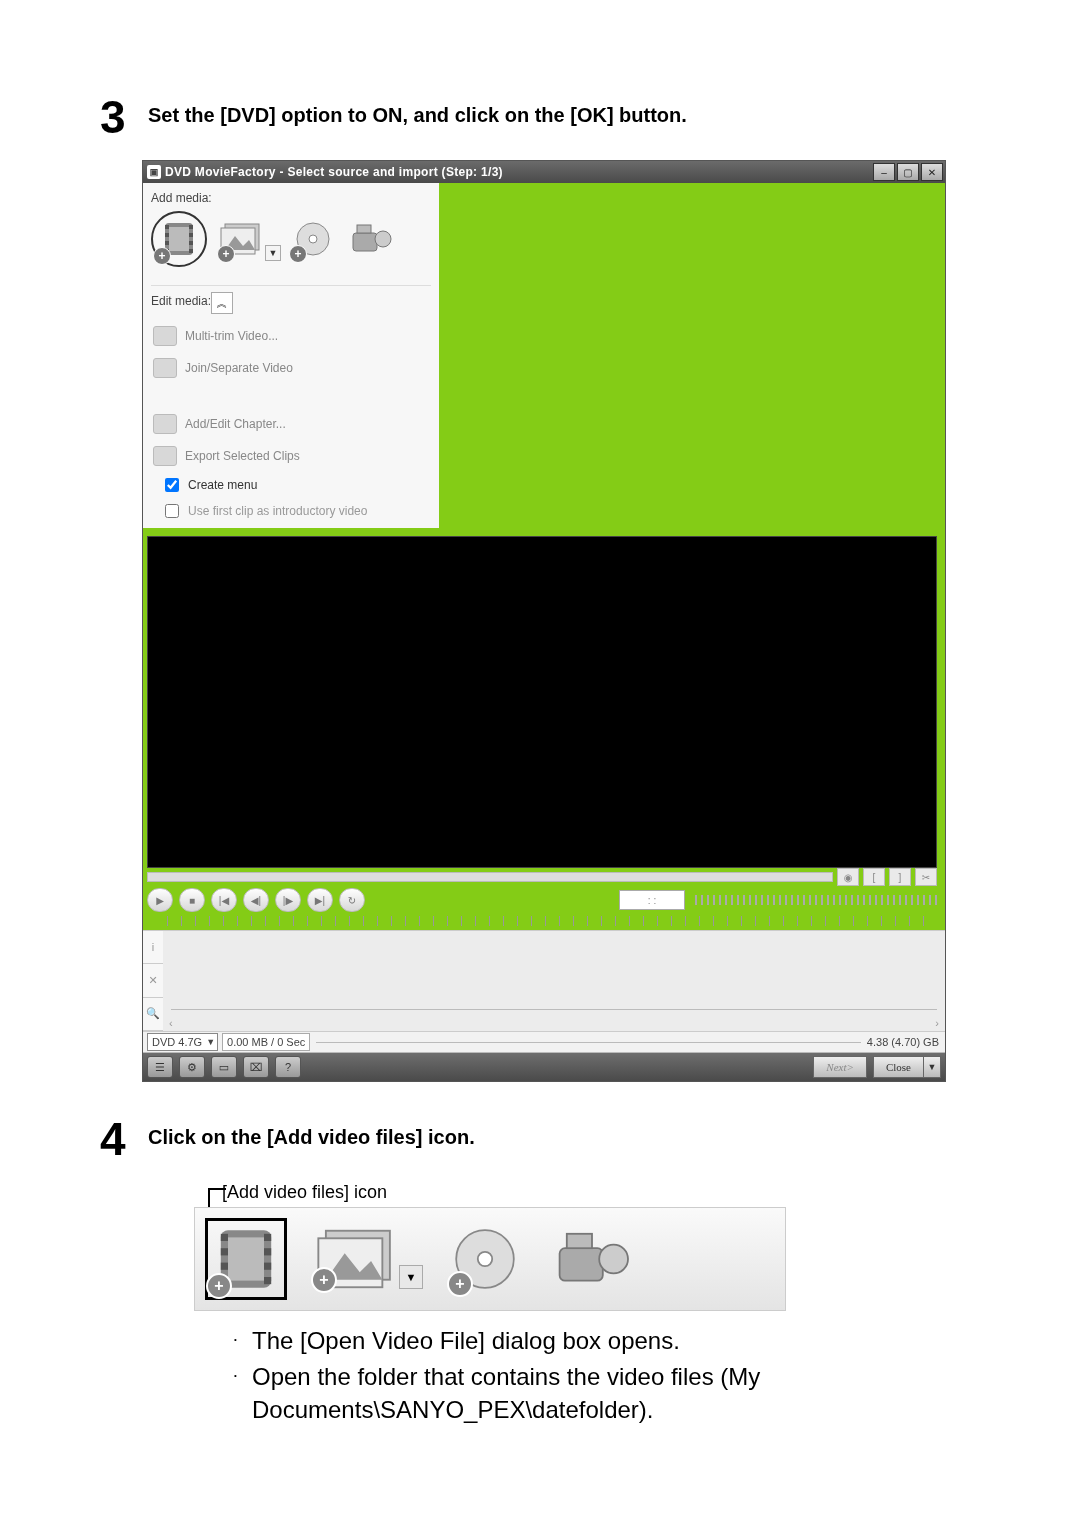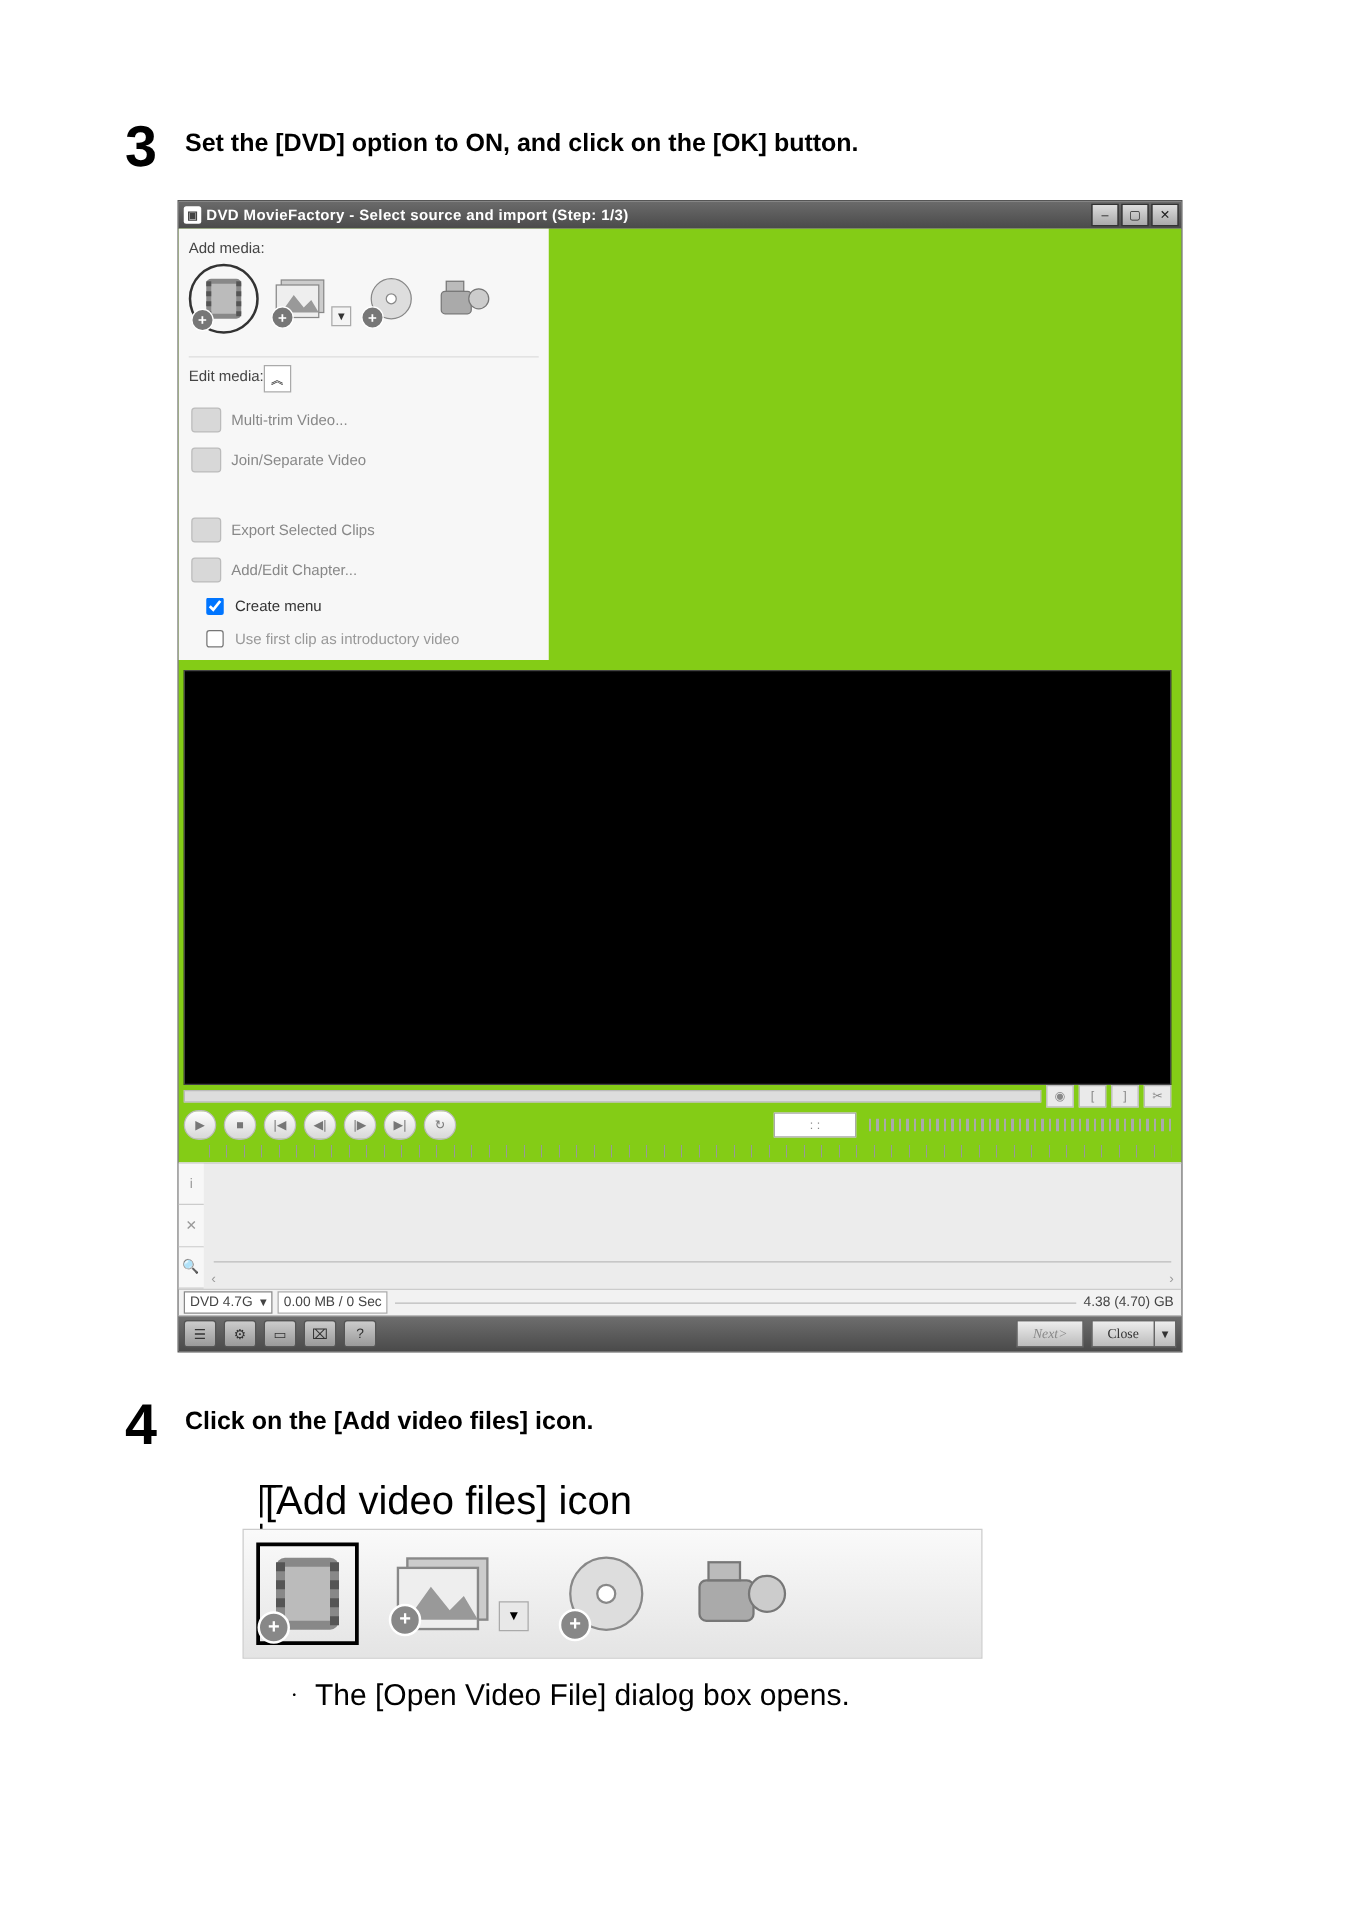--- a/index.html
+++ b/index.html
@@ -423,22 +423,22 @@
     align-items: center;
     justify-content: center;
     font-size: 9px;
   }
 
   
   .callout {
     margin: 6px 0 0 108px;
   }
   .callout-label {
-    font-size: 32px;
-    padding-left: 4px;
+    font-size: 18px;
+    padding-left: 14px;
     position: relative;
     margin-bottom: 4px;
   }
   .callout-stem {
     position: absolute;
     left: 0;
     top: 6px;
     width: 16px;
     height: 24px;
     border-left: 2px solid #000;
@@ -596,25 +596,25 @@
             <div class="mini-icon"></div>
             <span>Multi-trim Video...</span>
           </div>
           <div class="edit-item">
             <div class="mini-icon"></div>
             <span>Join/Separate Video</span>
           </div>
           <div class="spacer24"></div>
           <div class="edit-item">
             <div class="mini-icon"></div>
-            <span>Export Selected Clips</span>
+            <span>Add/Edit Chapter...</span>
           </div>
           <div class="edit-item">
             <div class="mini-icon"></div>
-            <span>Add/Edit Chapter...</span>
+            <span>Export Selected Clips</span>
           </div>
         </div>
 
         <div class="check-row">
           <input type="checkbox" checked="" style="">
           <span>Create menu</span>
         </div>
         <div class="check-row disabled">
           <input type="checkbox" style="">
           <span>Use first clip as introductory video</span>
@@ -780,20 +780,21 @@
               <circle cx="34" cy="20" r="8" fill="#ccc" stroke="#777"></circle>
               <rect x="8" y="6" width="14" height="8" fill="#bbb" stroke="#777"></rect>
             </svg>
         </div>
       </div>
     </div>
   </div>
 
   <ul class="step-bullets" style="margin-left:128px; margin-top:14px;">
     <li>The [Open Video File] dialog box opens.</li>
+    <li>Open the folder that contains the video files (My Documents\SANYO_PEX\datefolder).</li>
   </ul>
 
   <div class="page-footer">
     <div class="pf-lang">English</div>
     <div class="pf-x">x</div>
   </div>
 
 </div>
 
 </body></html>

